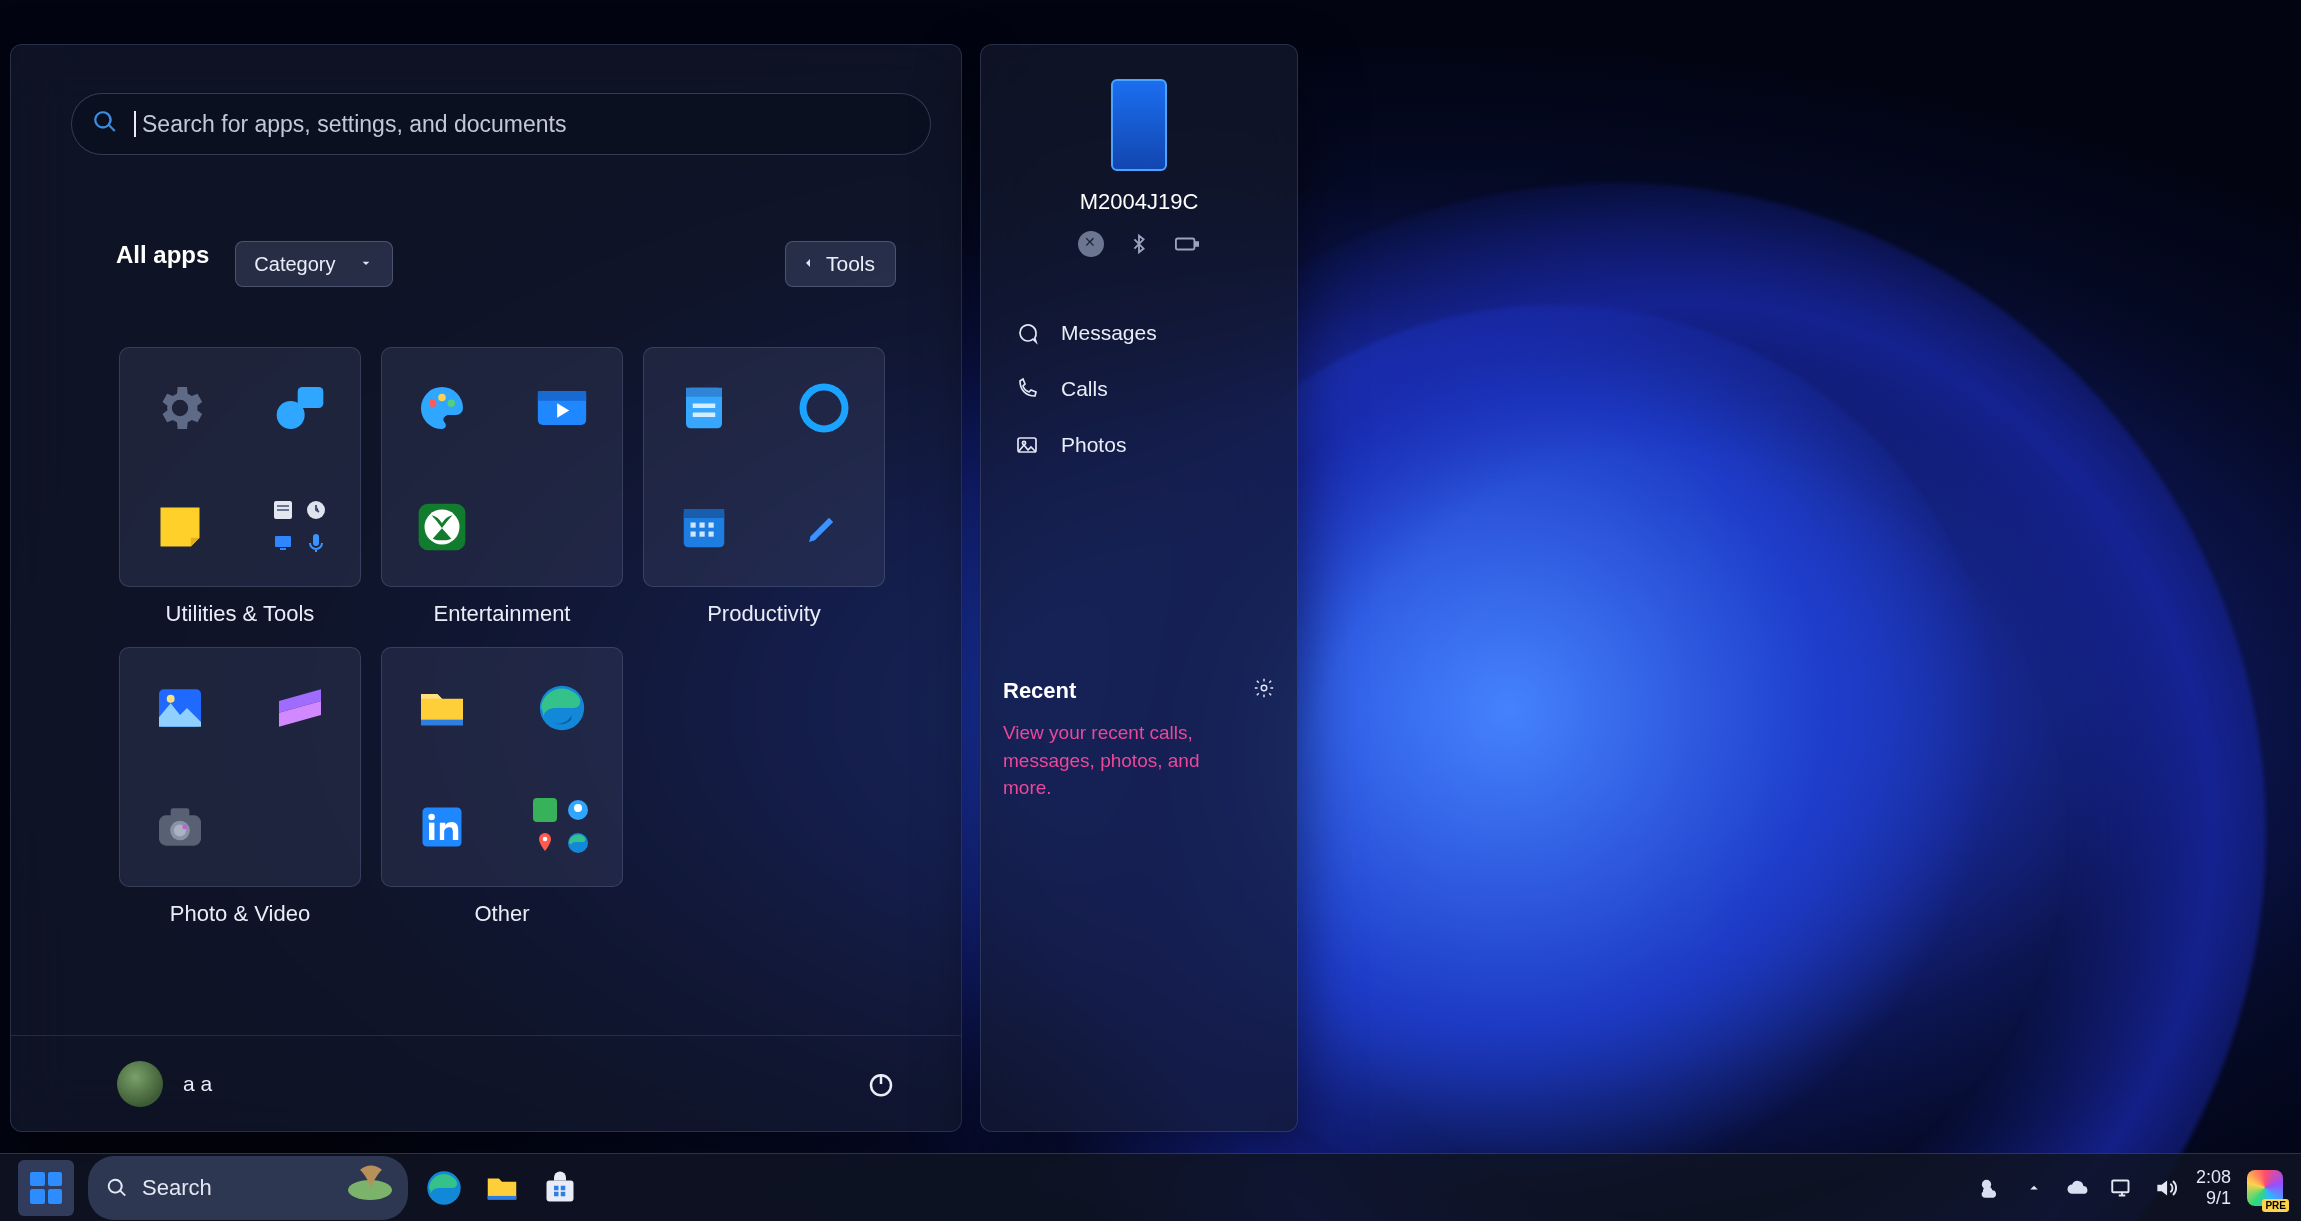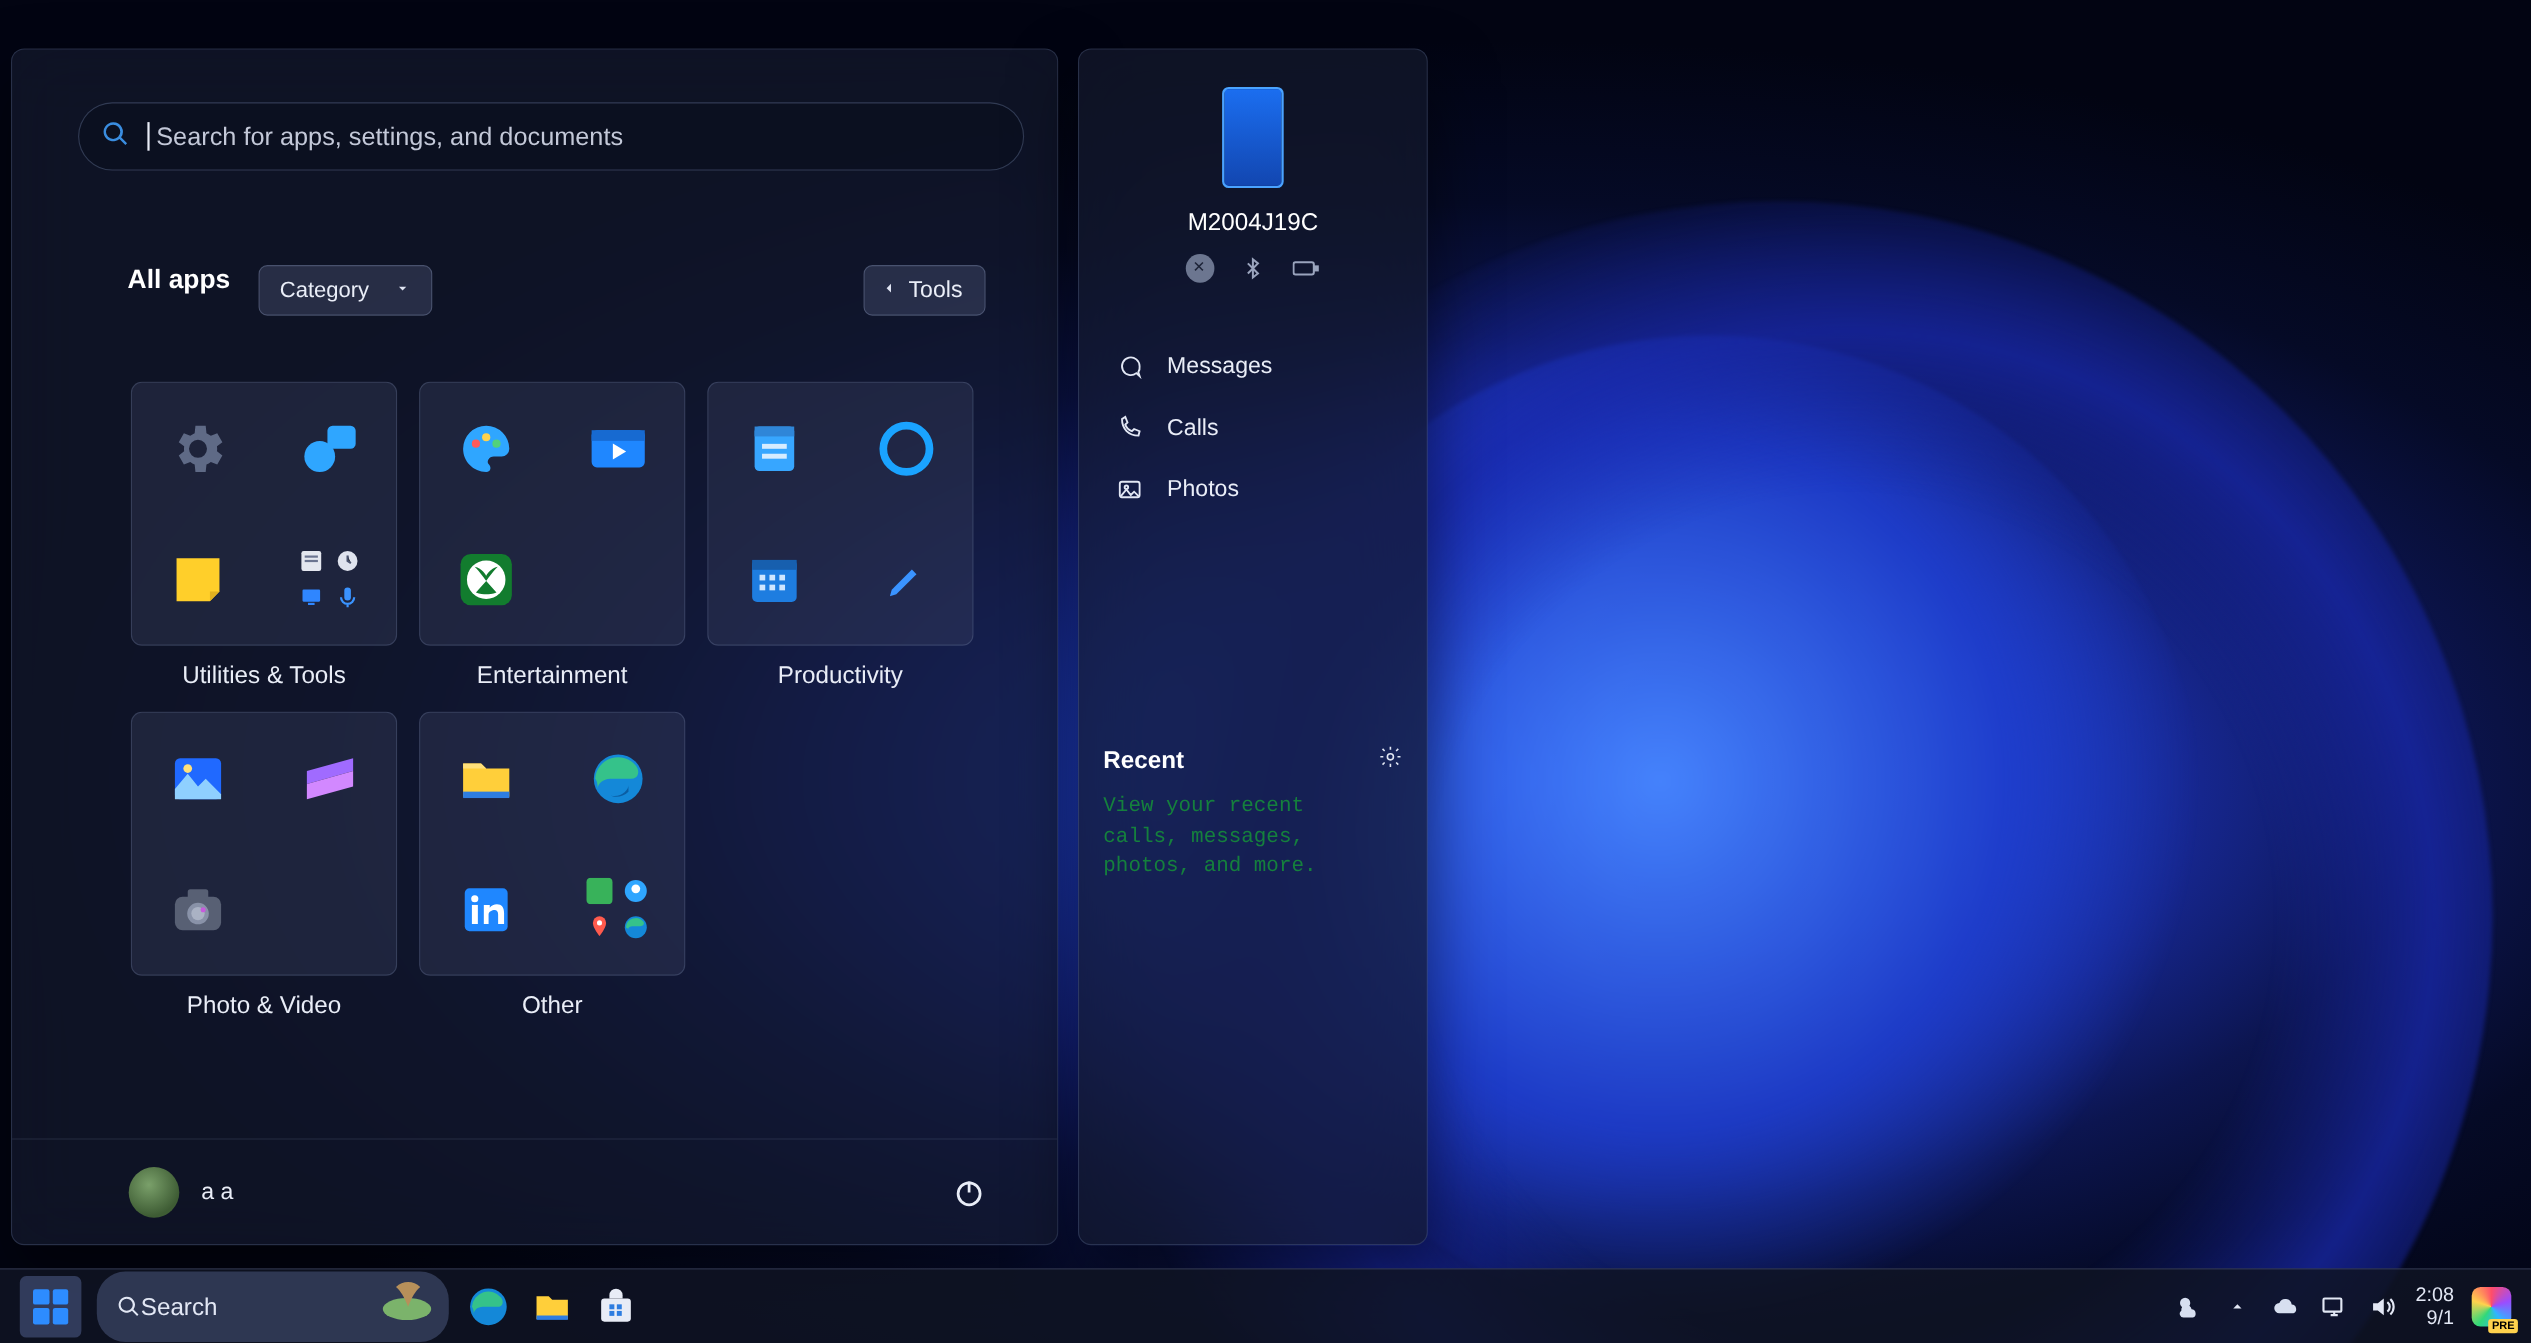--- a/index.html
+++ b/index.html
@@ -114,37 +114,37 @@
 .link-row{
   display:flex; align-items:center; gap:22px; padding:16px 34px;
   color:#e9edf7; font-size:21px;
 }
 .link-row svg{ width:24px; height:24px; stroke:#e2e7f4; fill:none; stroke-width:1.7;}
 .recent{
   position:absolute; left:22px; right:22px; top:632px;
 }
 .recent .hdr{ display:flex; align-items:center; justify-content:space-between; color:#fff; font-size:22px; font-weight:600;}
 .recent .hdr svg{ width:22px; height:22px; stroke:#e2e7f4; fill:none; stroke-width:1.6;}
-.recent p{ color:#15803d; font-size:19px; line-height:1.45; margin-top:14px; max-width:230px;font-family:Liberation Mono, monospace;}
+.recent p{ color:#ec4899; font-size:19px; line-height:1.45; margin-top:14px; max-width:230px;}
 
 
 .taskbar{
   position:absolute; left:0; bottom:0; width:100%; height:68px;
   background:rgba(15,20,35,.85); border-top:1px solid rgba(140,155,190,.25);
   display:flex; align-items:center; padding:0 18px;
 }
 .tb-left{ display:flex; align-items:center; gap:14px;}
 .start-btn{
   width:56px; height:56px; border-radius:6px; background:rgba(80,95,140,.55);
   display:grid; grid-template-columns:1fr 1fr; grid-template-rows:1fr 1fr; gap:3px; padding:12px;
 }
 .start-btn span{ background:#2d8cff; border-radius:2px;}
 .tb-search{
   width:320px; height:64px; border-radius:26px; background:rgba(55,65,95,.8);
-  display:flex; align-items:center; padding:0 18px; position:relative;
+  display:flex; align-items:center; padding:0 18px; gap:14px; position:relative;
 }
 .tb-search svg.mag{ width:22px; height:22px; fill:#e2e7f4;}
 .tb-search span{ color:#e2e7f4; font-size:22px;}
 .tb-search .glitter{
   position:absolute; right:8px; top:4px; width:70px; height:44px;
 }
 .tb-left .app{
   width:44px; height:44px; display:flex; align-items:center; justify-content:center; border-radius:6px;
 }
 .tb-right{ margin-left:auto; display:flex; align-items:center; gap:16px; color:#e2e7f4;}

